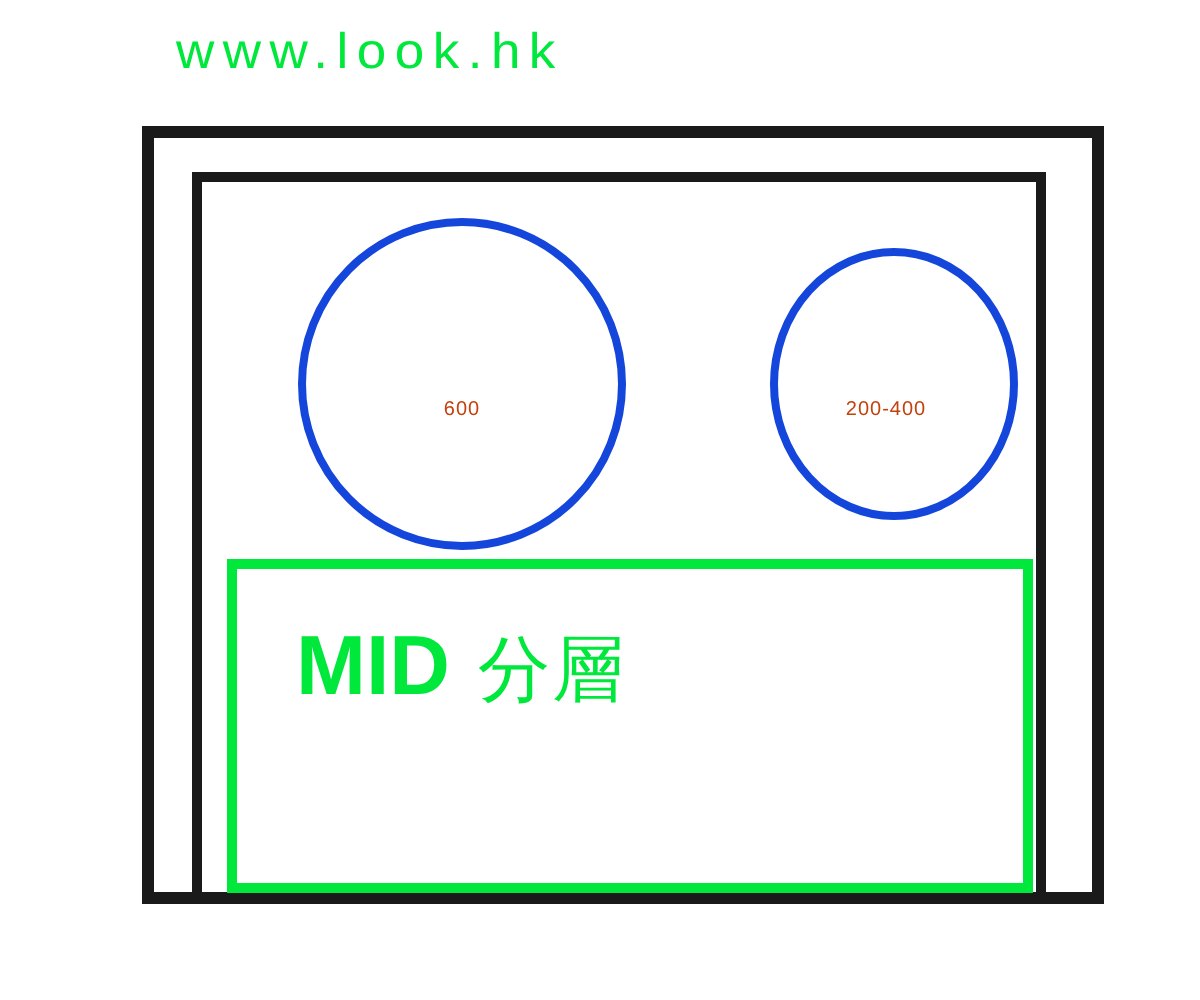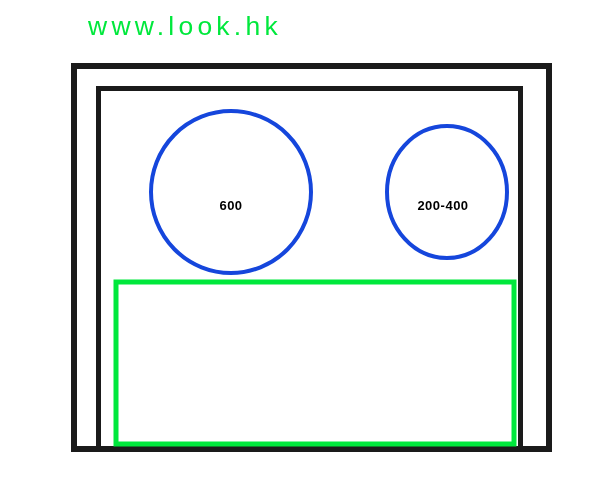--- a/index.html
+++ b/index.html
@@ -39,23 +39,23 @@
     position: absolute;
     left: 0;
     top: 0;
     width: 600px;
     height: 500px;
   }
   
   .circle-label {
     position: absolute;
     font-family: "Liberation Sans", sans-serif;
-    font-size: 13px;
-    font-weight: 700;
-    color: #000000;
+    font-size: 10px;
+    font-weight: 400;
+    color: #c2410c;
     letter-spacing: 0.5px;
     white-space: nowrap;
     text-align: center;
     transform: translate(-50%, -50%);
   }
   .band-label {
     position: absolute;
     left: 148px;
     top: 311px;
     white-space: nowrap;
@@ -93,14 +93,17 @@
 
     <ellipse cx="447" cy="192" rx="60" ry="66" fill="none" stroke="#1546dc" stroke-width="4"></ellipse>
 
     <rect x="116" y="282" width="398" height="162" fill="none" stroke="#00e83c" stroke-width="5"></rect>
   </svg>
 
   <div class="circle-label" style="left:231px; top:205px;">600</div>
 
   <div class="circle-label" style="left:443px; top:205px;">200-400</div>
 
+  <div class="band-label">
+    <span class="latin">MID</span><span class="cjk">分層</span>
+  </div>
 
 </div>
 
 </body></html>

